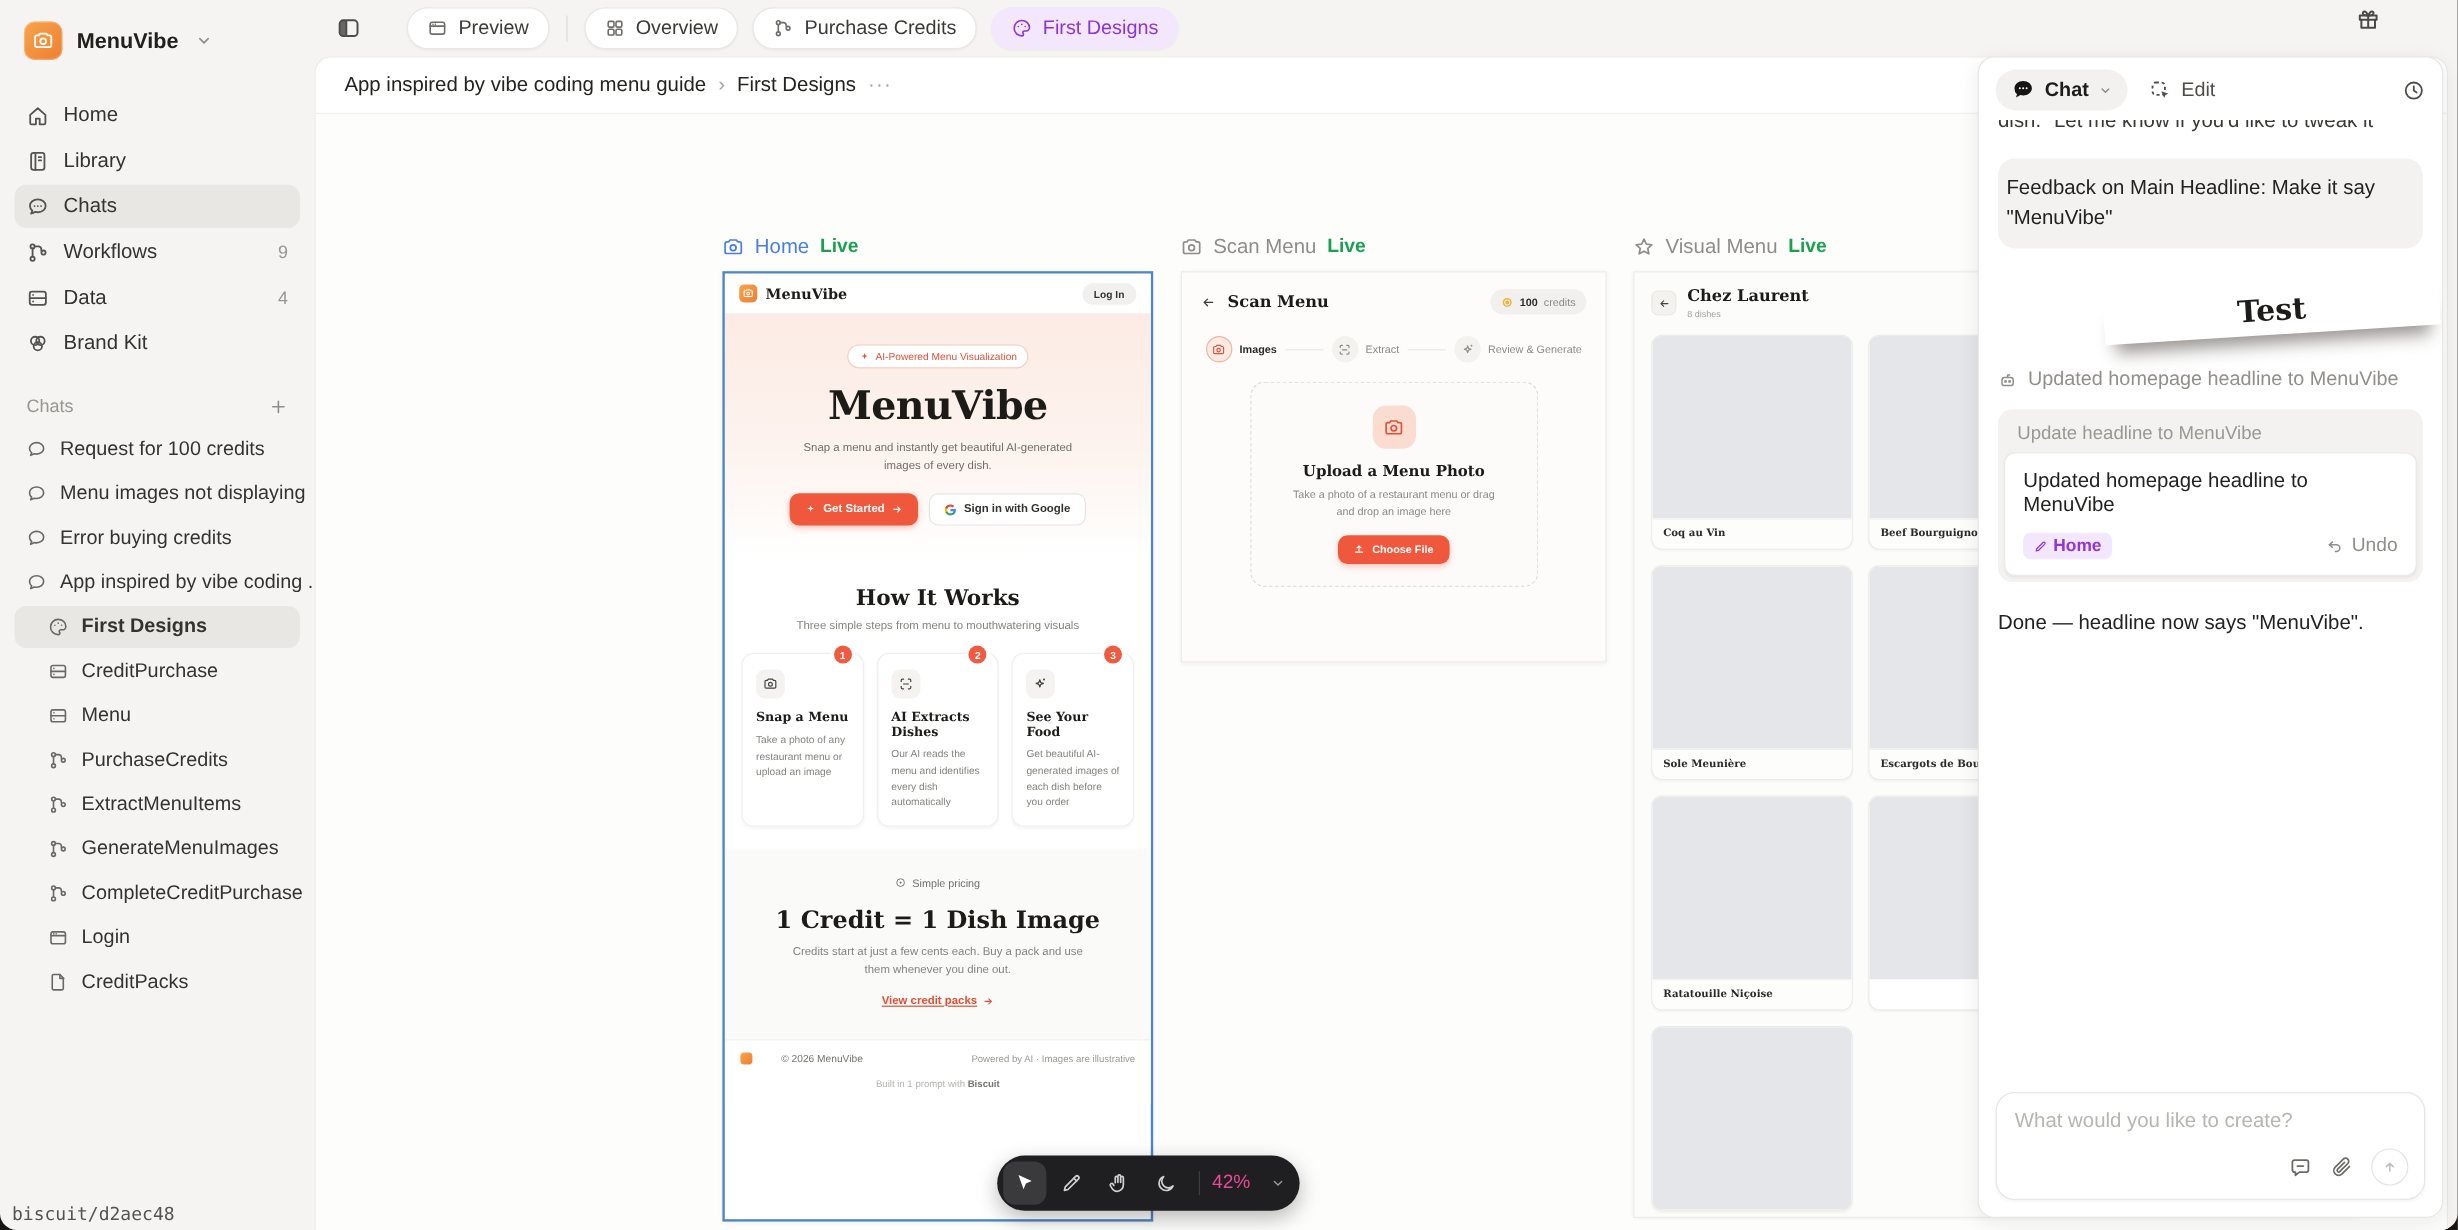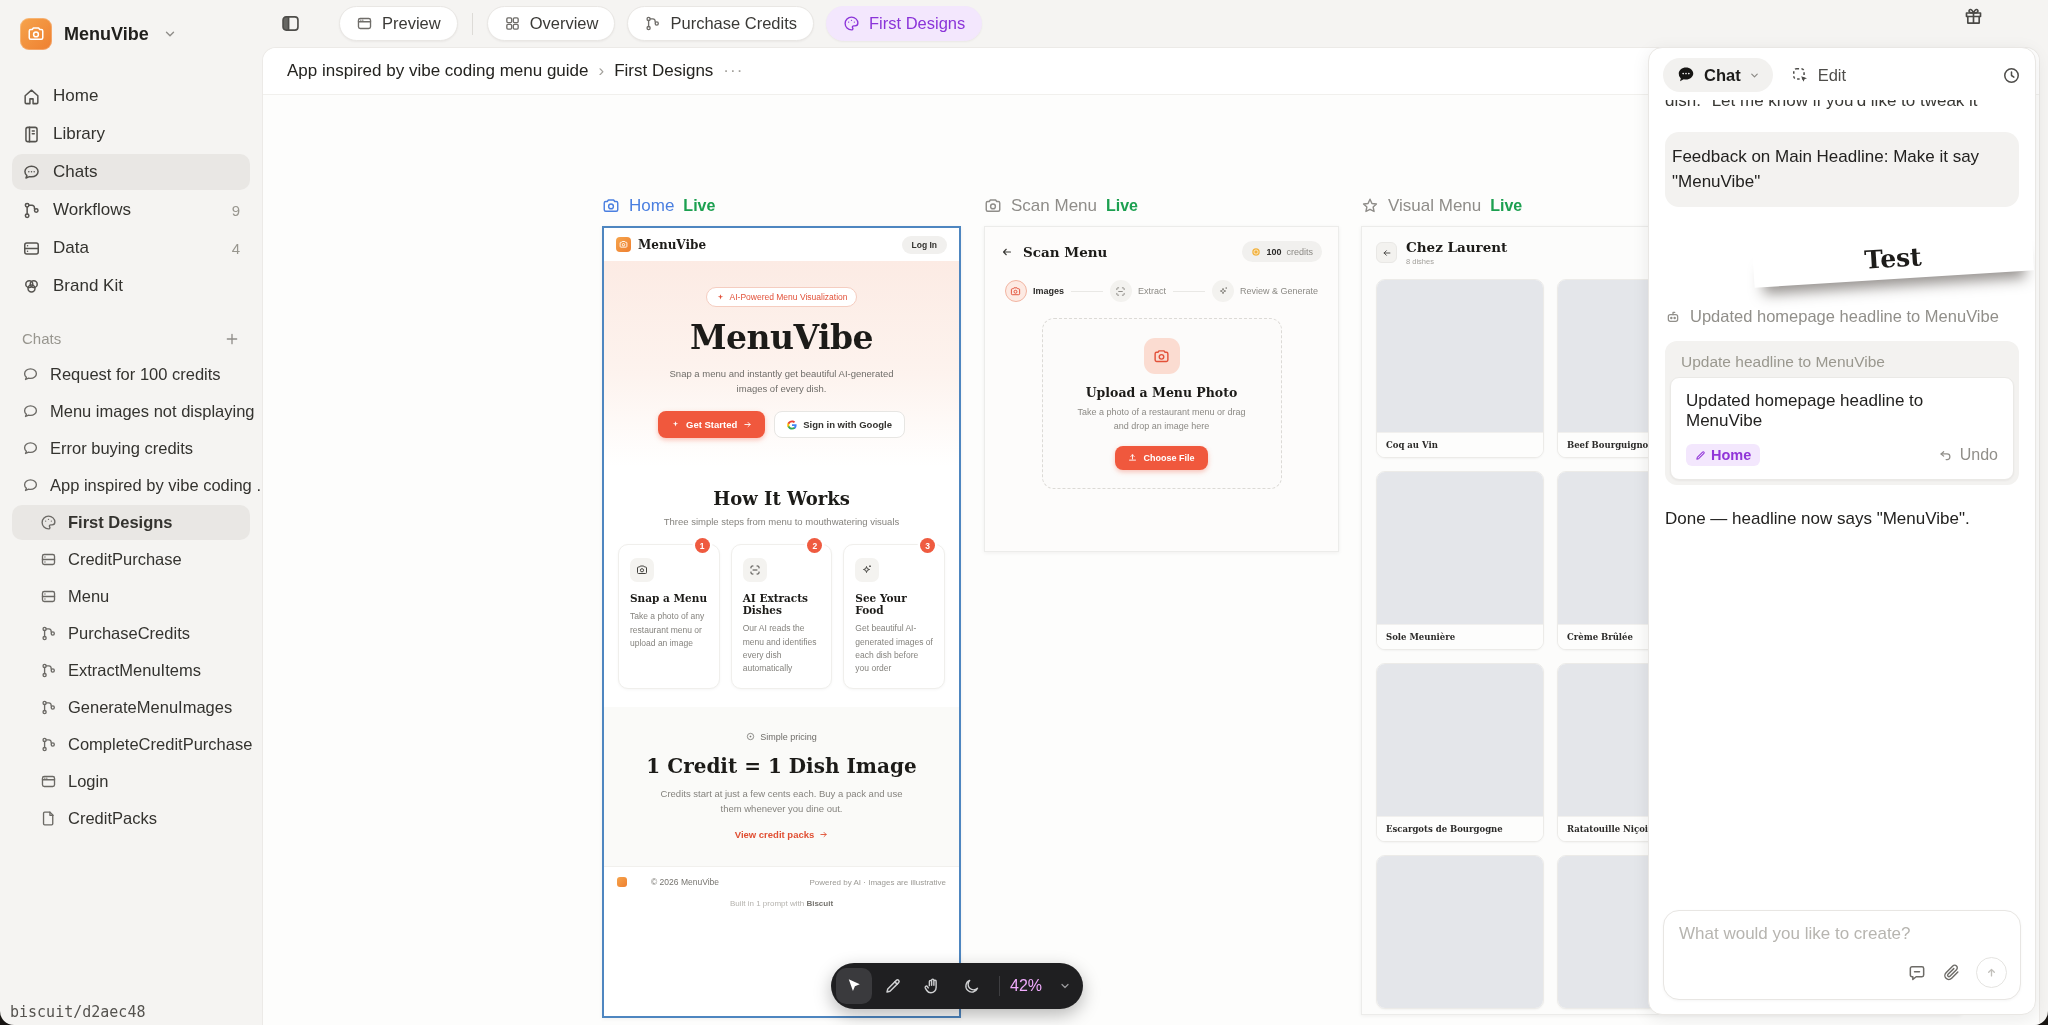--- a/index.html
+++ b/index.html
@@ -74,21 +74,21 @@
   .how-cards { display:flex; gap:11px; }
   .how-card { position:relative; flex:1; border:1px solid #f0efec; border-radius:10px; background:#fff; box-shadow:0 1px 3px rgba(30,25,20,.04); padding:13px 11px; }
   .num-badge { position:absolute; top:-7px; right:9px; width:15px; height:15px; border-radius:50%; background:#ef5b40; color:#fff; font-size:8.5px; font-weight:700; display:flex; align-items:center; justify-content:center; box-shadow:0 0 0 2.5px #fff; }
   .how-ic { width:24px; height:24px; border-radius:7px; background:#f4f3f0; display:flex; align-items:center; justify-content:center; color:#44433f; }
   .how-card h3 { font-family:"DejaVu Serif", serif; font-size:10.5px; font-weight:700; color:#1c1b18; margin:10px 0 6px; }
   .how-card p { font-size:8.5px; line-height:1.55; color:#85837e; }
   .price { background:#fafaf8; text-align:center; padding:20px 0 24px; }
   .price-eyebrow { display:inline-flex; align-items:center; gap:5px; font-size:9px; color:#6f6d69; }
   .price h2 { font-size:20px; margin:9px 0 8px; }
   .price-sub { font-size:9.5px; line-height:1.6; color:#85837e; width:255px; margin:0 auto; }
-  .price-link { margin-top:13px; display:inline-flex; align-items:center; gap:5px; color:#e04f33; font-size:9.5px; font-weight:700; cursor:pointer; }
+  .price-link { margin-top:13px; display:inline-flex; align-items:center; gap:5px; color:#e04f33; font-size:9.5px; font-weight:700; cursor:pointer;text-decoration:underline; }
   .site-ft { border-top:1px solid #f1f0ed; background:#fff; padding:10px 13px 6px; display:flex; align-items:center; }
   .ft-left { display:flex; align-items:center; gap:24px; font-size:8.5px; color:#76746f;text-align:right; }
   .ft-logo { width:10px; height:10px; border-radius:3px; background:linear-gradient(135deg,#f6a44c,#ee7f30); }
   .ft-right { margin-left:auto; font-size:8px; color:#9c9a95; }
   .built { text-align:center; font-size:8px; color:#b5b3ae; padding:6px 0 12px; background:#fff; }
   .built b { color:#76746f; }
 
   
   .scan-frame { left:721px; top:131px; width:355px; height:326px; background:#fdfcfb; }
   .scan-hd { display:flex; align-items:center; padding:14px 16px 0; }
@@ -119,21 +119,21 @@
   .dish-grid { display:grid; grid-template-columns:168px 168px; gap:13px; padding:13px 14px; }
   .dish-card { border:1px solid #ecebe8; border-radius:9px; overflow:hidden; background:#fff; box-shadow:0 1px 2px rgba(30,25,20,.04); }
   .dish-img { height:152px; background:#e4e6ea; }
   .dish-cap { padding:7px 9px; font-family:"DejaVu Serif", serif; font-weight:700; font-size:8.5px; color:#2b2a28; background:#fdfdfc; border-top:1px solid #f1f0ee; }
 
   
   .toolbar { position:absolute; left:568px; top:868px; height:46px; display:flex; align-items:center; gap:3px; padding:5px 12px 5px 5px; background:#1f1f21; border-radius:23px; box-shadow:0 6px 18px rgba(0,0,0,.28); z-index:4; }
   .tool { width:36px; height:36px; border-radius:10px; display:flex; align-items:center; justify-content:center; color:#cfd0d2; cursor:pointer; }
   .tool.on { background:#3a3a3d; color:#fff; }
   .tool-sep { width:1px; height:20px; background:#3e3e41; margin:0 7px; }
-  .zoom-ctl { display:flex; align-items:center; gap:17px; color:#f0abfc; font-size:16px; cursor:pointer;text-align:center; }
+  .zoom-ctl { display:flex; align-items:center; gap:17px; color:#ec4899; font-size:16px; cursor:pointer;text-align:center; }
   .zoom-ctl .ic { color:#9a9a9d; }
 
   
   .chat-panel { position:absolute; right:12px; top:47px; width:388px; height:968px; background:#fff; border:1px solid #e9e7e4; border-radius:14px; box-shadow:0 4px 18px rgba(30,25,20,.08); z-index:6; }
   .cp-hd { display:flex; align-items:center; gap:18px; padding:10px 14px; }
   .cp-tab { display:flex; align-items:center; gap:8px; background:#f2f1ef; border-radius:17px; height:34px; padding:0 13px; cursor:pointer; }
   .cp-tab .lbl { font-size:16.5px; font-weight:600; color:#1d1c1a; }
   .cp-tab .ic-b { color:#161513; }
   .cp-tab .chev { color:#8c8a85; }
   .cp-edit { display:flex; align-items:center; gap:8px; color:#4e4d4a; font-size:16.5px; cursor:pointer; }
@@ -680,24 +680,20 @@
           <div class="dish-card">
               <div class="dish-img"></div>
               <div class="dish-cap">Beef Bourguignon</div>
             </div>
           <div class="dish-card">
               <div class="dish-img"></div>
               <div class="dish-cap">Sole Meunière</div>
             </div>
           <div class="dish-card">
               <div class="dish-img"></div>
-              <div class="dish-cap">Crème Brûlée</div>
-            </div>
-          <div class="dish-card">
-              <div class="dish-img"></div>
               <div class="dish-cap">Escargots de Bourgogne</div>
             </div>
           <div class="dish-card">
               <div class="dish-img"></div>
               <div class="dish-cap">Ratatouille Niçoise</div>
             </div>
           <div class="dish-card">
               <div class="dish-img"></div>
             </div>
           <div class="dish-card">

